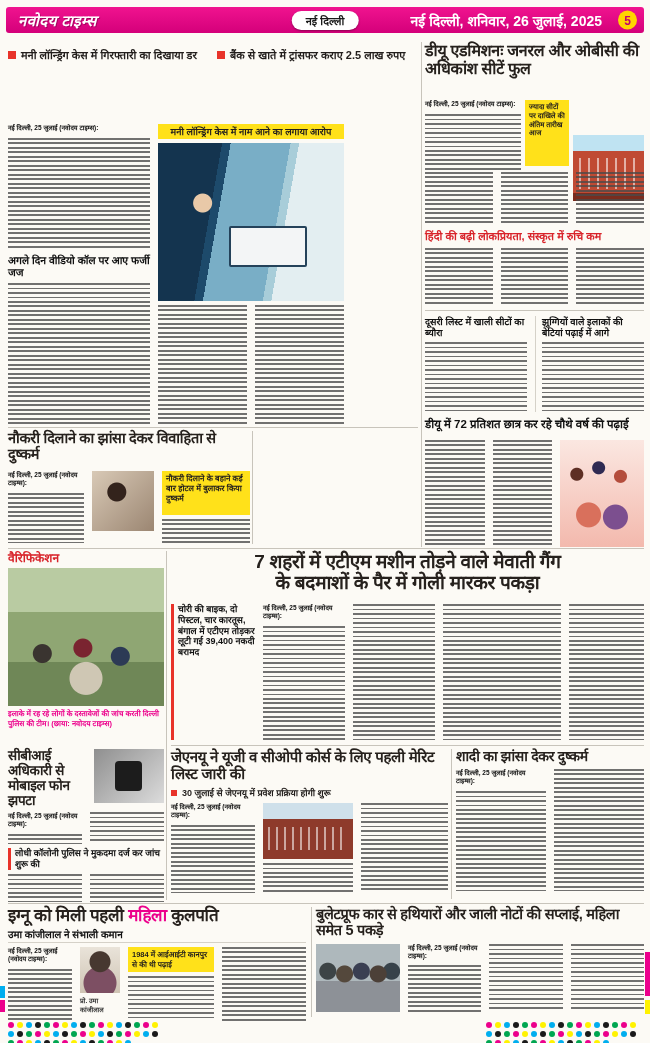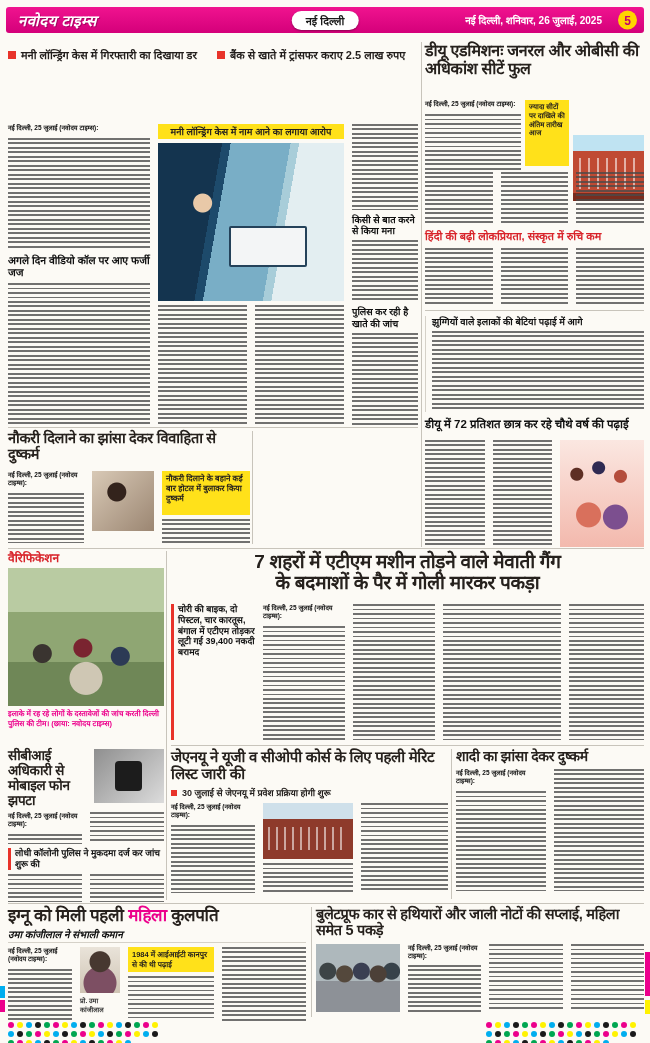--- a/index.html
+++ b/index.html
@@ -14,21 +14,21 @@
   
   .masthead {
     background:linear-gradient(180deg,#f0138f,#d4007a);
     border-radius:3px; display:flex; align-items:center; padding:0 12px;
   }
   .logo { color:#fff; font-weight:bold; font-style:italic; font-size:15px;
     letter-spacing:.4px; text-shadow:1px 1px 0 rgba(0,0,0,.25); white-space:nowrap; }
   .edition-badge { position:absolute; left:50%; transform:translateX(-50%);
     background:#fff; color:#1a1a1a; font-weight:bold; font-size:11px;
     padding:2px 14px; border-radius:11px; box-shadow:0 1px 2px rgba(0,0,0,.35); white-space:nowrap;}
-  .date-line { margin-left:auto; color:#fff; font-size:10px; font-weight:bold;
+  .date-line { margin-left:auto; color:#fff; font-size:14px; font-weight:bold;
     padding-right:30px; white-space:nowrap; }
   .page-circle { position:absolute; right:7px; top:50%; transform:translateY(-50%);
     width:19px; height:19px; border-radius:50%; background:#ffd400; color:#c4006f;
     font-weight:bold; font-size:12px; display:flex; align-items:center; justify-content:center; }
 
   
   .red { color:#e8332a; }
   .magenta { color:#ec008c; }
   .hl { font-weight:bold; line-height:1.1; letter-spacing:-.3px; color:#26211d; }
   .lead-hl { font-size:25px; line-height:1.07; font-weight:bold; letter-spacing:-.6px; color:#26211d; }
@@ -140,27 +140,20 @@
       </div>
     </div>
 
     <div class="abs col" style="left:0;top:84px;width:142px;height:302px;">
       <span class="dateline">नई दिल्ली, 25 जुलाई (नवोदय टाइम्स):</span>
       <div class="ft" style="height:112px"></div>
       <div class="crosshead">अगले दिन वीडियो कॉल पर आए फर्जी जज</div>
       <div class="ft" style="flex:1"></div>
     </div>
 
-    <div class="abs col" style="left:344px;top:84px;width:66px;height:302px;">
-      <div class="ft" style="height:86px"></div>
-      <div class="crosshead sm">किसी से बात करने से किया मना</div>
-      <div class="ft" style="height:62px"></div>
-      <div class="crosshead sm">पुलिस कर रही है खाते की जांच</div>
-      <div class="ft" style="flex:1"></div>
-    </div>
   </section>
 
   <div class="abs vline" style="left:421px;top:42px;height:505px;"></div>
 
   <section class="abs" style="left:425px;top:42px;width:219px;height:505px;">
     <h2 class="hl" style="font-size:16px;">डीयू एडमिशनः जनरल और ओबीसी की अधिकांश सीटें फुल</h2>
     <div class="abs col" style="left:0;top:58px;width:96px;height:70px;">
       <span class="dateline">नई दिल्ली, 25 जुलाई (नवोदय टाइम्स):</span>
       <div class="ft" style="flex:1"></div>
     </div>
@@ -174,20 +167,24 @@
       <div class="ft" style="flex:1"></div>
     </div>
     <div class="abs crosshead redc" style="left:0;top:188px;width:219px;font-size:11px;">हिंदी की बढ़ी लोकप्रियता, संस्कृत में रुचि कम</div>
     <div class="abs row" style="left:0;top:206px;width:219px;height:56px;">
       <div class="ft" style="flex:1"></div>
       <div class="ft" style="flex:1"></div>
       <div class="ft" style="flex:1"></div>
     </div>
     <div class="abs hline" style="left:0;top:268px;width:219px;"></div>
     <div class="abs row" style="left:0;top:274px;width:219px;height:96px;">
+      <div class="col" style="flex:1;">
+        <div class="crosshead sm">दूसरी लिस्ट में खाली सीटों का ब्यौरा</div>
+        <div class="ft" style="flex:1"></div>
+      </div>
       <div class="col" style="flex:1;border-left:1px solid #d5d1c8;padding-left:6px;">
         <div class="crosshead sm">झुग्गियों वाले इलाकों की बेटियां पढ़ाई में आगे</div>
         <div class="ft" style="flex:1"></div>
       </div>
     </div>
     <div class="abs crosshead" style="left:0;top:376px;width:219px;font-size:11.5px;">डीयू में 72 प्रतिशत छात्र कर रहे चौथे वर्ष की पढ़ाई</div>
     <div class="abs row" style="left:0;top:398px;width:219px;height:107px;">
       <div class="ft" style="flex:1"></div>
       <div class="ft" style="flex:1"></div>
       <div class="photo students-photo" style="width:84px;"></div>
@@ -295,21 +292,21 @@
         <div class="ft" style="flex:1"></div>
       </div>
       <div class="ft" style="flex:1;"></div>
     </div>
   </section>
 
   <div class="abs hline" style="left:8px;top:903px;width:636px;"></div>
 
   <section class="abs" style="left:8px;top:907px;width:298px;height:110px;">
     <h2 class="hl" style="font-size:17px;"><span>इग्नू को मिली पहली </span><span class="magenta">महिला</span><span> कुलपति</span></h2>
-    <div class="crosshead" style="margin-top:3px;font-size:10px;border-bottom:1px solid #d5d1c8;padding-bottom:2px;font-style:italic;">उमा कांजीलाल ने संभाली कमान</div>
+    <div class="crosshead" style="margin-top:3px;font-size:10px;border-bottom:1px solid #d5d1c8;padding-bottom:2px;">उमा कांजीलाल ने संभाली कमान</div>
     <div class="row" style="margin-top:4px;height:74px;">
       <div class="col" style="width:64px;">
         <span class="dateline">नई दिल्ली, 25 जुलाई (नवोदय टाइम्स):</span>
         <div class="ft" style="flex:1"></div>
       </div>
       <div class="col" style="width:40px;">
         <div class="photo portrait-photo" style="height:46px;"></div>
         <div class="caption" style="font-size:6.5px;color:#333;">प्रो. उमा कांजीलाल</div>
       </div>
       <div class="col" style="width:86px;">

